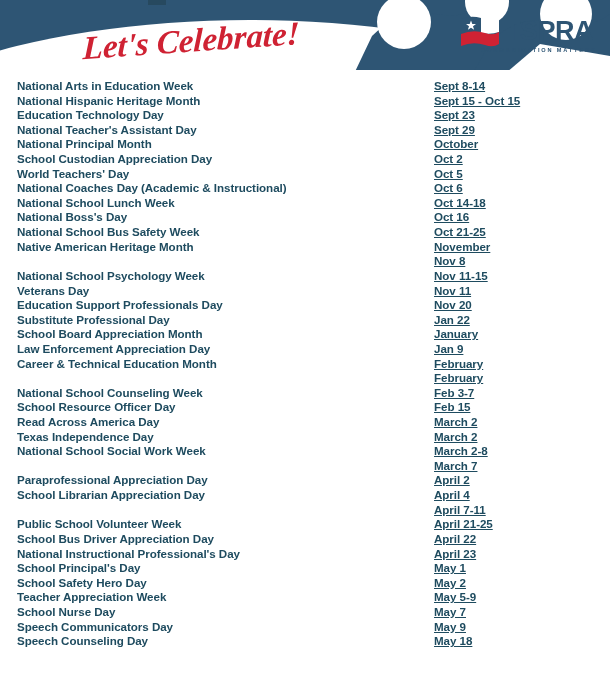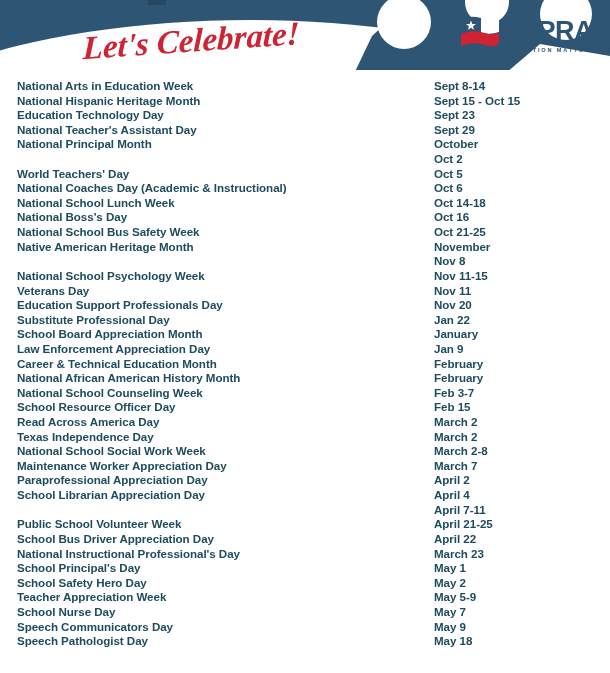--- a/index.html
+++ b/index.html
@@ -77,21 +77,21 @@
     position: absolute;
     top: 0;
     font-family: "Liberation Sans", sans-serif;
     font-weight: bold;
     font-size: 11.6px;
     letter-spacing: -0.05px;
     color: #1e4b5f;
     line-height: 14.62px;
   }
   .row .name { left: 17px; }
-  .row .date { left: 434px; }
+  .row .date { left: 434px; text-decoration: underline; }
 </style>
 </head>
 <body>
 
 <div id="page">
 
   <div class="header">
     <svg class="header-svg" width="610" height="78" viewBox="0 0 610 78" xmlns="http://www.w3.org/2000/svg">
 
       <rect x="0" y="0" width="610" height="78" fill="#2e5574"></rect>
@@ -152,20 +152,21 @@
       </div>
       <div class="row">
         <span class="name">National Teacher's Assistant Day</span>
         <span class="date">Sept 29</span>
       </div>
       <div class="row">
         <span class="name">National Principal Month</span>
         <span class="date">October</span>
       </div>
       <div class="row">
+        <span class="name">School Custodian Appreciation Day</span>
         <span class="date">Oct 2</span>
       </div>
       <div class="row">
         <span class="name">World Teachers' Day</span>
         <span class="date">Oct 5</span>
       </div>
       <div class="row">
         <span class="name">National Coaches Day (Academic &amp; Instructional)</span>
         <span class="date">Oct 6</span>
       </div>
@@ -210,21 +211,20 @@
       </div>
       <div class="row">
         <span class="name">Law Enforcement Appreciation Day</span>
         <span class="date">Jan 9</span>
       </div>
       <div class="row">
         <span class="name">Career &amp; Technical Education Month</span>
         <span class="date">February</span>
       </div>
       <div class="row">
-        <span class="name">National African American History Month</span>
         <span class="date">February</span>
       </div>
       <div class="row">
         <span class="name">National School Counseling Week</span>
         <span class="date">Feb 3-7</span>
       </div>
       <div class="row">
         <span class="name">School Resource Officer Day</span>
         <span class="date">Feb 15</span>
       </div>
@@ -234,21 +234,20 @@
       </div>
       <div class="row">
         <span class="name">Texas Independence Day</span>
         <span class="date">March 2</span>
       </div>
       <div class="row">
         <span class="name">National School Social Work Week</span>
         <span class="date">March 2-8</span>
       </div>
       <div class="row">
-        <span class="name">Maintenance Worker Appreciation Day</span>
         <span class="date">March 7</span>
       </div>
       <div class="row">
         <span class="name">Paraprofessional Appreciation Day</span>
         <span class="date">April 2</span>
       </div>
       <div class="row">
         <span class="name">School Librarian Appreciation Day</span>
         <span class="date">April 4</span>
       </div>
@@ -258,21 +257,21 @@
       <div class="row">
         <span class="name">Public School Volunteer Week</span>
         <span class="date">April 21-25</span>
       </div>
       <div class="row">
         <span class="name">School Bus Driver Appreciation Day</span>
         <span class="date">April 22</span>
       </div>
       <div class="row">
         <span class="name">National Instructional Professional's Day</span>
-        <span class="date">March 23</span>
+        <span class="date">April 23</span>
       </div>
       <div class="row">
         <span class="name">School Principal's Day</span>
         <span class="date">May 1</span>
       </div>
       <div class="row">
         <span class="name">School Safety Hero Day</span>
         <span class="date">May 2</span>
       </div>
       <div class="row">
@@ -281,18 +280,18 @@
       </div>
       <div class="row">
         <span class="name">School Nurse Day</span>
         <span class="date">May 7</span>
       </div>
       <div class="row">
         <span class="name">Speech Communicators Day</span>
         <span class="date">May 9</span>
       </div>
       <div class="row">
-        <span class="name">Speech Pathologist Day</span>
+        <span class="name">Speech Counseling Day</span>
         <span class="date">May 18</span>
       </div>
     </div>
 
 </div>
 
 </body></html>

